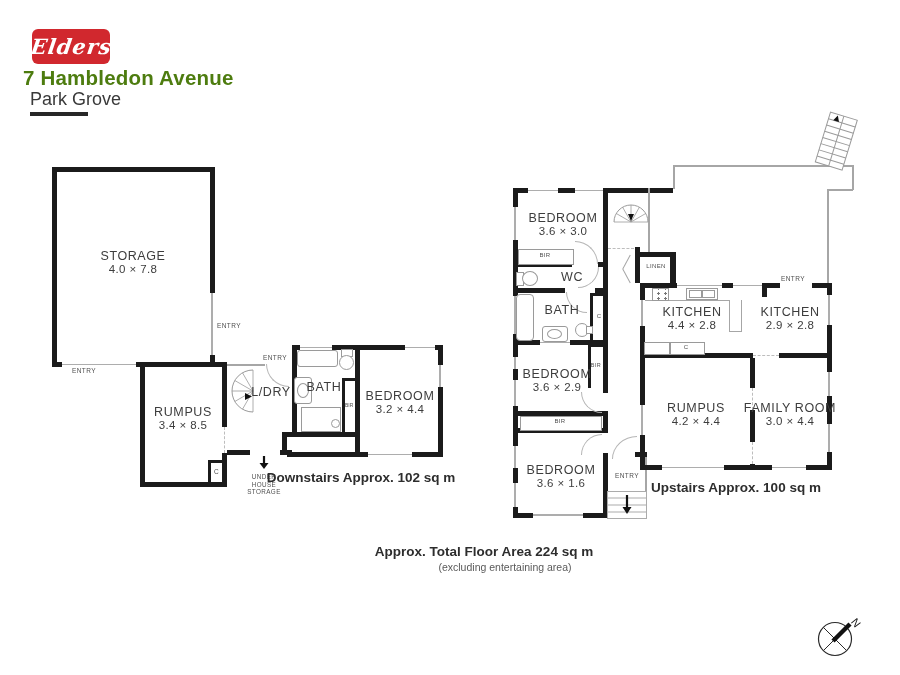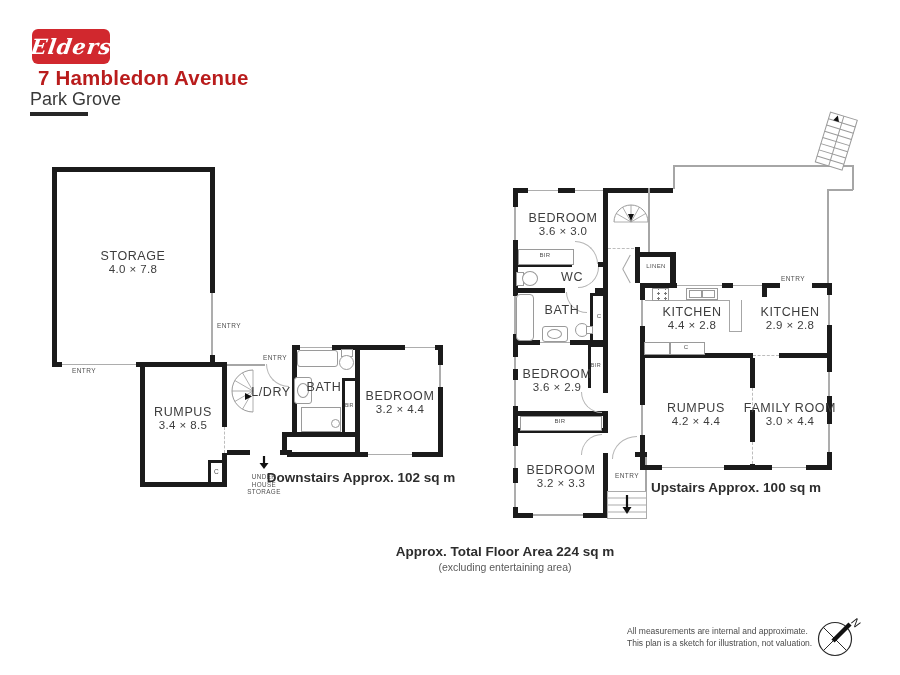--- a/index.html
+++ b/index.html
@@ -19,21 +19,21 @@
   .rl{position:absolute;transform:translateX(-50%);text-align:center;white-space:nowrap;color:#3d3d3d;}
   .rl .nm{font-size:12.5px;letter-spacing:.6px;line-height:13px;}
   .rl .dm{font-size:11.5px;letter-spacing:.4px;line-height:13px;}
   .tiny{position:absolute;font-size:6.5px;letter-spacing:.4px;color:#4f4f4f;white-space:nowrap;}
   .tc{transform:translateX(-50%);text-align:center;}
   .cap{position:absolute;transform:translateX(-50%);font-weight:bold;font-size:13.5px;color:#2d2d2d;white-space:nowrap;}
   .logo{position:absolute;left:32px;top:29px;width:78px;height:35px;background:#d1282e;border-radius:6px;
         display:flex;align-items:center;justify-content:center;}
   .logo span{color:#fff;font-family:"DejaVu Serif", serif;font-style:italic;font-weight:bold;
         font-size:21px;transform:skewX(-8deg);letter-spacing:1px;}
-  .title{position:absolute;left:38px;top:66px;font-size:20.5px;font-weight:bold;color:#b91c1c;letter-spacing:.2px;}
+  .title{position:absolute;left:23px;top:66px;font-size:20.5px;font-weight:bold;color:#4d7c0f;letter-spacing:.2px;}
   .subtitle{position:absolute;left:30px;top:89px;font-size:18px;color:#3a3a3a;}
   .bar{position:absolute;left:30px;top:112px;width:58px;height:3.5px;background:#272727;}
   .note{position:absolute;transform:translateX(-50%);font-size:10.5px;color:#5a5a5a;white-space:nowrap;}
   .disc{position:absolute;left:627px;top:625px;font-size:8.5px;line-height:1.45;color:#4a4a4a;}
 </style>
 </head>
 <body>
 
 <div id="page">
 
@@ -321,39 +321,35 @@
   <div class="rl" style="left:696px;top:402px">
     <div class="nm">RUMPUS</div>
     <div class="dm">4.2 × 4.4</div>
   </div>
   <div class="rl" style="left:790px;top:402px">
     <div class="nm">FAMILY ROOM</div>
     <div class="dm">3.0 × 4.4</div>
   </div>
   <div class="rl" style="left:561px;top:464px">
     <div class="nm">BEDROOM</div>
-    <div class="dm">3.2 × 3.3</div>
+    <div class="dm">3.6 × 1.6</div>
   </div>
   <div class="tiny tc" style="left:545px;top:252px;font-size:6px">BIR</div>
   <div class="tiny tc" style="left:596px;top:362px;font-size:5.5px">BIR</div>
   <div class="tiny tc" style="left:560px;top:418px;font-size:6px">BIR</div>
   <div class="tiny tc" style="left:599px;top:313px;font-size:6px">C</div>
   <div class="tiny tc" style="left:686px;top:344px;font-size:6px">C</div>
   <div class="tiny tc" style="left:656px;top:263px;font-size:6px">LINEN</div>
   <div class="tiny" style="left:781px;top:275px">ENTRY</div>
   <div class="tiny" style="left:615px;top:472px">ENTRY</div>
   <div class="cap" style="left:736px;top:480px">Upstairs Approx. 100 sq m</div>
 
-  <div class="cap" style="left:505px;top:544px">Approx. Total Floor Area 224 sq m</div>
+  <div class="cap" style="left:484px;top:544px">Approx. Total Floor Area 224 sq m</div>
   <div class="note" style="left:505px;top:561px">(excluding entertaining area)</div>
 
-  <div class="disc">
-    <div>All measurements are internal and approximate.</div>
-    <div>This plan is a sketch for illustration, not valuation.</div>
-  </div>
 
   <svg class="abs" style="left:812px;top:612px" width="56" height="52" viewBox="0 0 56 52">
     <circle cx="23" cy="27" r="16.5" fill="none" stroke="#2a2a2a" stroke-width="1.2"></circle>
     <line x1="11.5" y1="15.5" x2="34.5" y2="38.5" stroke="#2a2a2a" stroke-width="1"></line>
     <line x1="11.5" y1="38.5" x2="34.5" y2="15.5" stroke="#2a2a2a" stroke-width="1"></line>
     <line x1="21" y1="29" x2="38" y2="12" stroke="#111" stroke-width="4.5"></line>
     <text x="41" y="13" font-size="11" font-family="Liberation Sans, sans-serif" fill="#111" transform="rotate(52 43 9)">N</text>
   </svg>
 
 </div>

